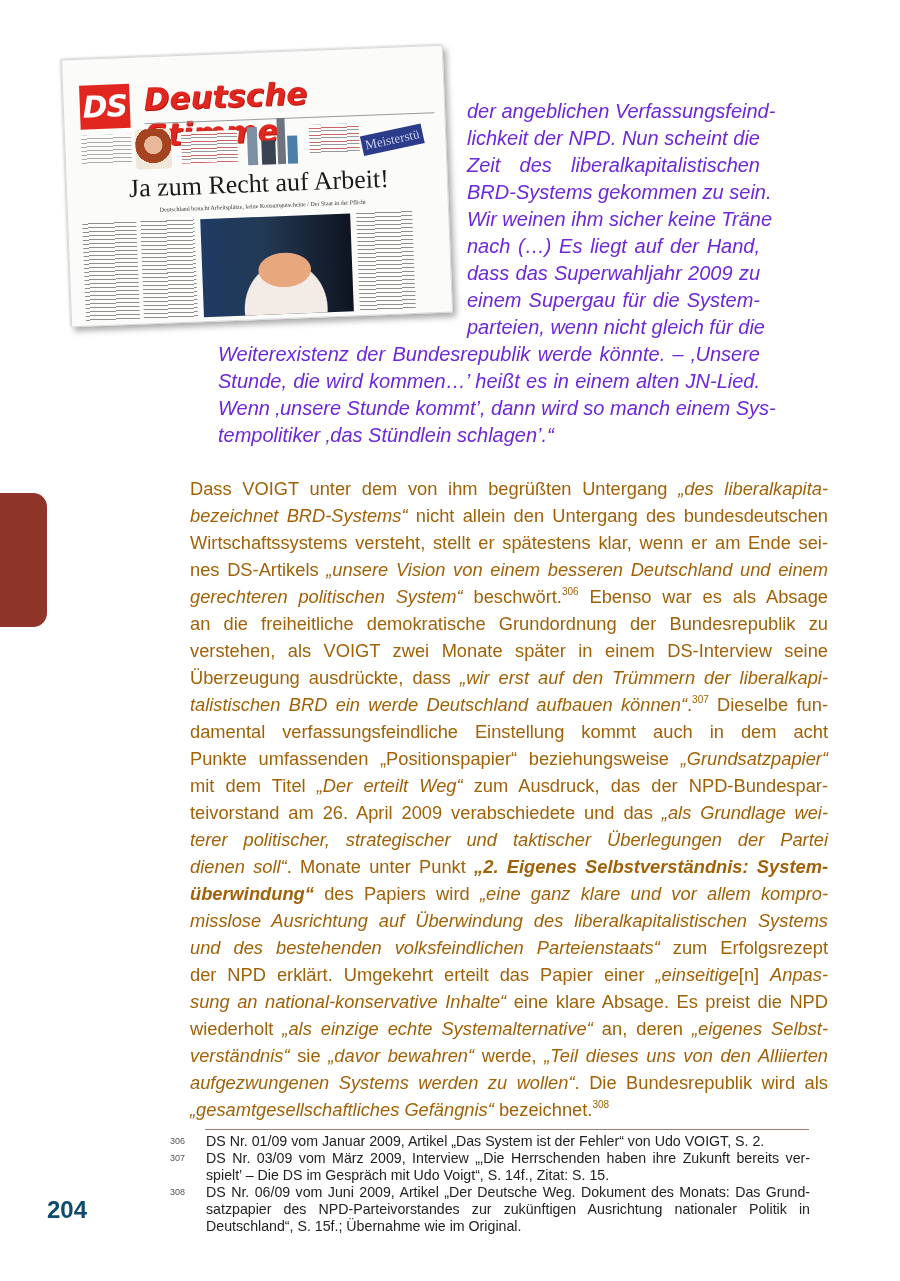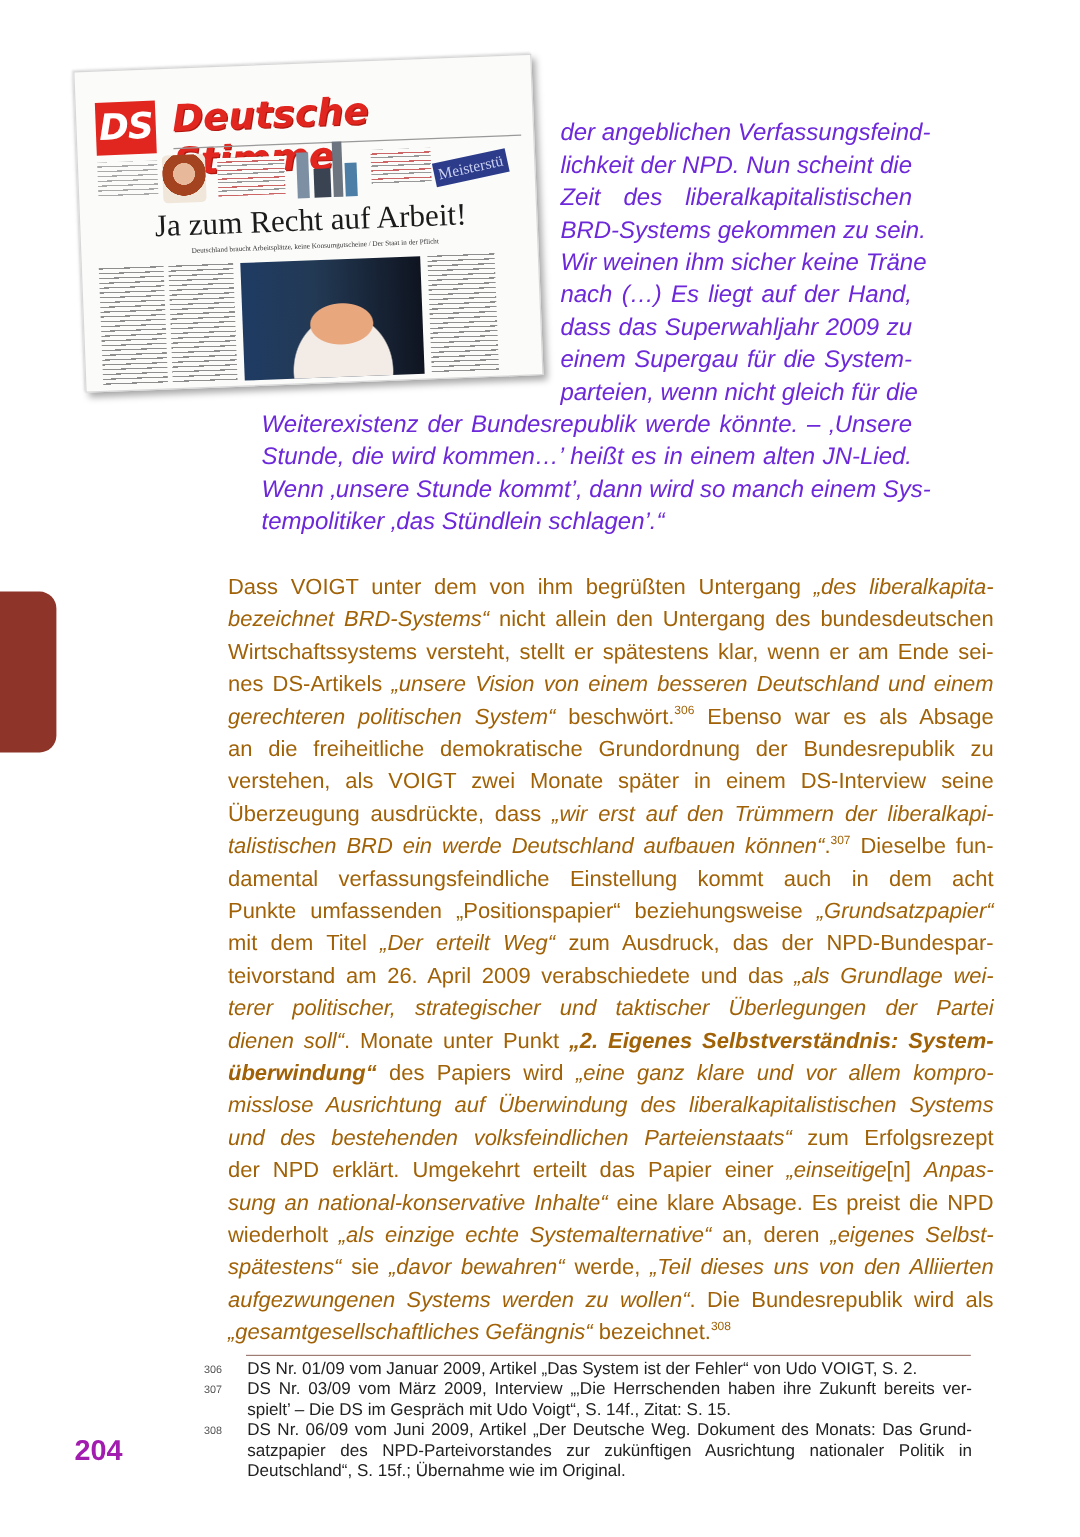--- a/index.html
+++ b/index.html
@@ -102,21 +102,21 @@
   .fn-rule {
     position: absolute; left: 205px; top: 1129px; width: 604px; height: 1px; background: #9e7b73;
   }
   .footnotes { position: absolute; left: 170px; top: 1133px; width: 640px; }
   .fn { position: relative; padding-left: 36px; font-size: 14.2px; line-height: 17px; color: #222; margin-bottom: 0; }
   .fn .num { position: absolute; left: 0; top: 0; font-size: 9px; color: #555; }
   .fn .fl { display: block; white-space: nowrap; text-align: justify; text-align-last: justify; }
   .fn .fl.last { text-align-last: left; }
 
   .page-number {
-    position: absolute; left: 62px; top: 1196px; font-size: 24px; font-weight: bold; color: #a21caf;
+    position: absolute; left: 47px; top: 1196px; font-size: 24px; font-weight: bold; color: #0c4a6e;
   }
 </style>
 </head>
 <body>
 
 <div class="side-tab"></div>
 
 <div class="newspaper-wrap">
   <div class="np-logo">DS</div>
   <div class="np-title">Deutsche Stimme</div>
@@ -174,21 +174,21 @@
   <span class="bl"><span>mit dem Titel </span><i>„Der erteilt Weg“</i><span> zum Ausdruck, das der NPD-Bundespar-</span></span>
   <span class="bl"><span>teivorstand am 26. April 2009 verabschiedete und das </span><i>„als Grundlage wei-</i></span>
   <span class="bl"><i>terer politischer, strategischer und taktischer Überlegungen der Partei</i></span>
   <span class="bl"><i>dienen soll“</i><span>. Monate unter Punkt </span><b><i>„2. Eigenes Selbstverständnis: System-</i></b></span>
   <span class="bl"><b><i>überwindung“</i></b><span> des Papiers wird </span><i>„eine ganz klare und vor allem kompro-</i></span>
   <span class="bl"><i>misslose Ausrichtung auf Überwindung des liberalkapitalistischen Systems</i></span>
   <span class="bl"><i>und des bestehenden volksfeindlichen Parteienstaats“</i><span> zum Erfolgsrezept</span></span>
   <span class="bl"><span>der NPD erklärt. Umgekehrt erteilt das Papier einer </span><i>„einseitige</i><span>[n] </span><i>Anpas-</i></span>
   <span class="bl"><i>sung an national-konservative Inhalte“</i><span> eine klare Absage. Es preist die NPD</span></span>
   <span class="bl"><span>wiederholt </span><i>„als einzige echte Systemalternative“</i><span> an, deren </span><i>„eigenes Selbst-</i></span>
-  <span class="bl"><i>spätestens“</i><span> sie </span><i>„davor bewahren“</i><span> werde, </span><i>„Teil dieses uns von den Alliierten</i></span>
+  <span class="bl"><i>verständnis“</i><span> sie </span><i>„davor bewahren“</i><span> werde, </span><i>„Teil dieses uns von den Alliierten</i></span>
   <span class="bl"><i>aufgezwungenen Systems werden zu wollen“</i><span>. Die Bundesrepublik wird als</span></span>
   <span class="bl last"><i>„gesamtgesellschaftliches Gefängnis“</i><span> bezeichnet.</span><sup>308</sup></span>
 </div>
 
 <div class="fn-rule"></div>
 <div class="footnotes">
   <div class="fn">
     <span class="num">306</span>
     <span class="fl last">DS Nr. 01/09 vom Januar 2009, Artikel „Das System ist der Fehler“ von Udo VOIGT, S. 2.</span>
   </div>

